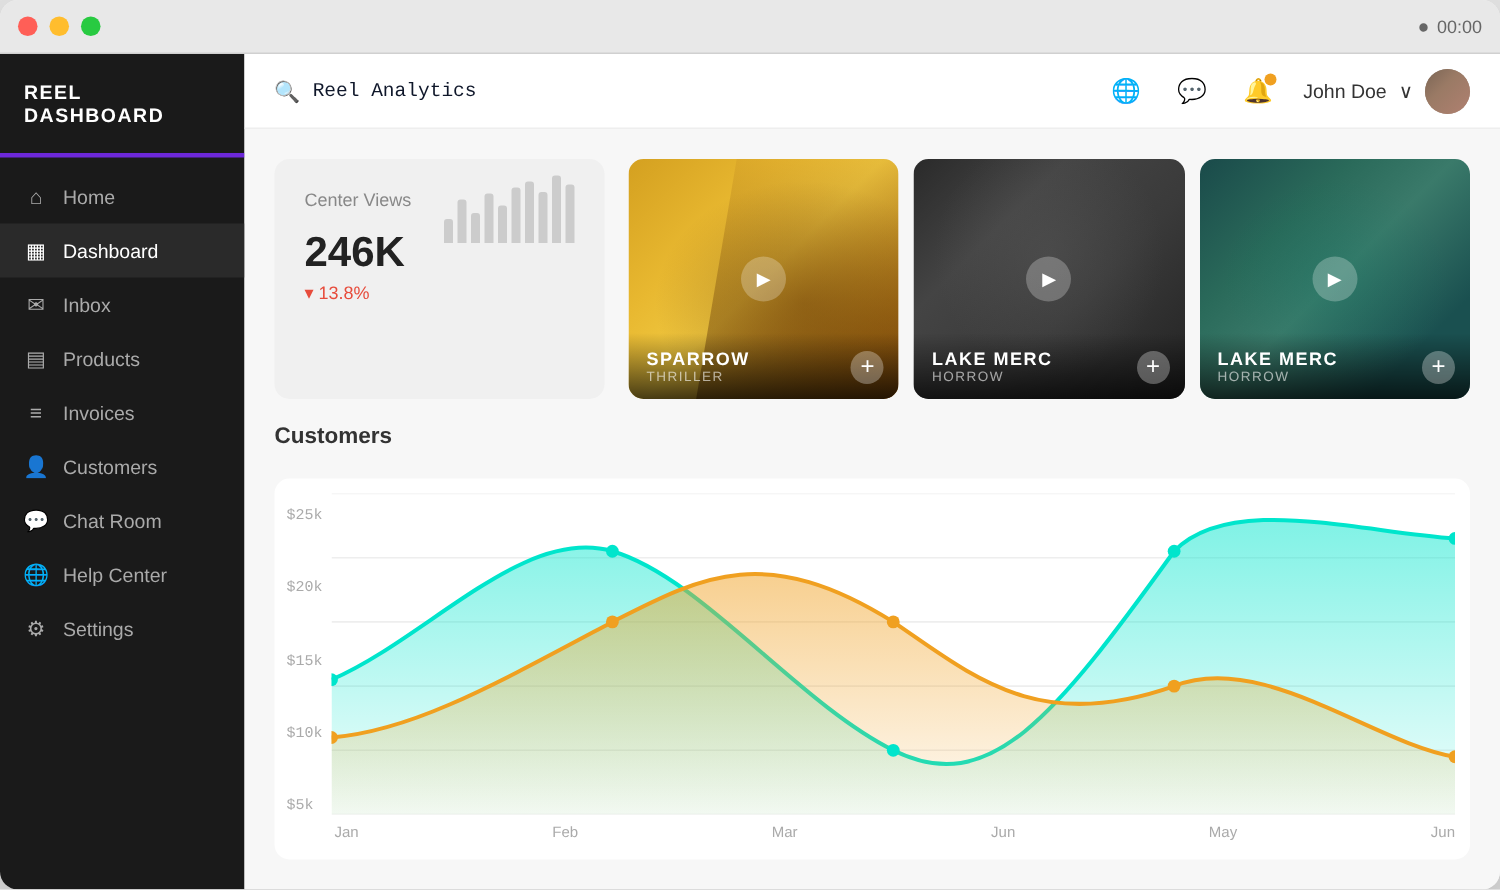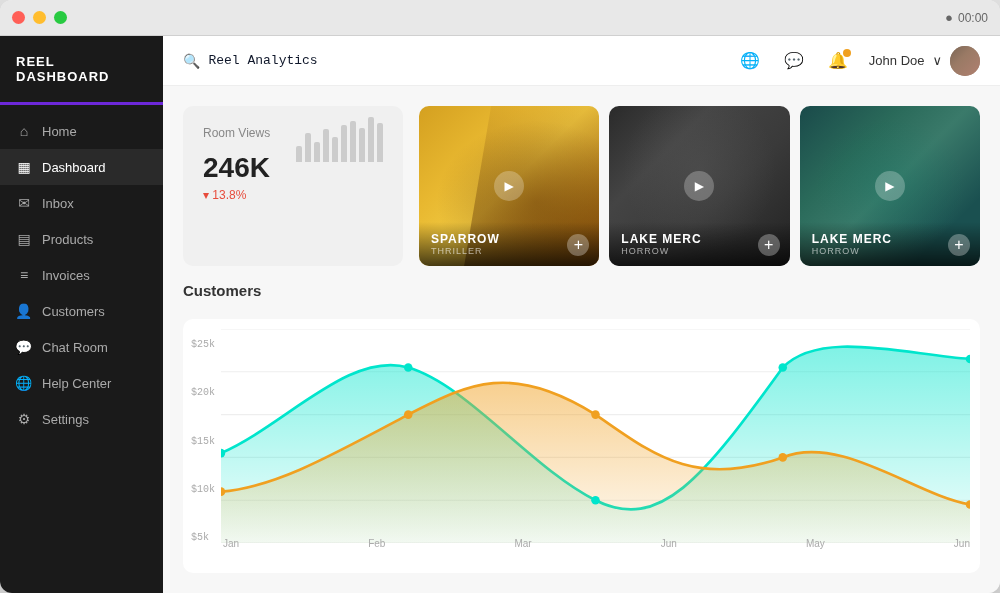--- a/index.html
+++ b/index.html
@@ -354,21 +354,21 @@
     }
 
     .chart-y-label {
       font-size: 10px;
       color: #aaa;
       font-family: Liberation Mono, monospace;
     }
 
     .chart-x-labels {
       position: absolute;
-      bottom: 24px;
+      bottom: 12px;
       left: 40px;
       right: 10px;
       display: flex;
       justify-content: space-between;
     }
 
     .chart-x-label {
       font-size: 10px;
       color: #aaa;
     }
@@ -471,21 +471,21 @@
           </div>
         </div>
       </div>
 
       <div class="content">
         <div class="left-panel">
 
           <div class="top-row">
 
             <div class="stats-card">
-              <div class="stats-label">Room Views</div>
+              <div class="stats-label">Center Views</div>
               <div style="display:flex; justify-content:space-between; align-items:flex-start;text-align:right;">
                 <div>
                   <div class="stats-value">246K</div>
                   <div class="stats-change" style="color:#e74c3c;">▾ 13.8%</div>
                 </div>
                 <div class="stats-bar-chart" id="bar-chart">
                     <div class="bar" style="height: 16.3636px;"></div>
                     <div class="bar" style="height: 28.6364px;"></div>
                     <div class="bar" style="height: 20.4545px;"></div>
                     <div class="bar" style="height: 32.7273px;"></div>

